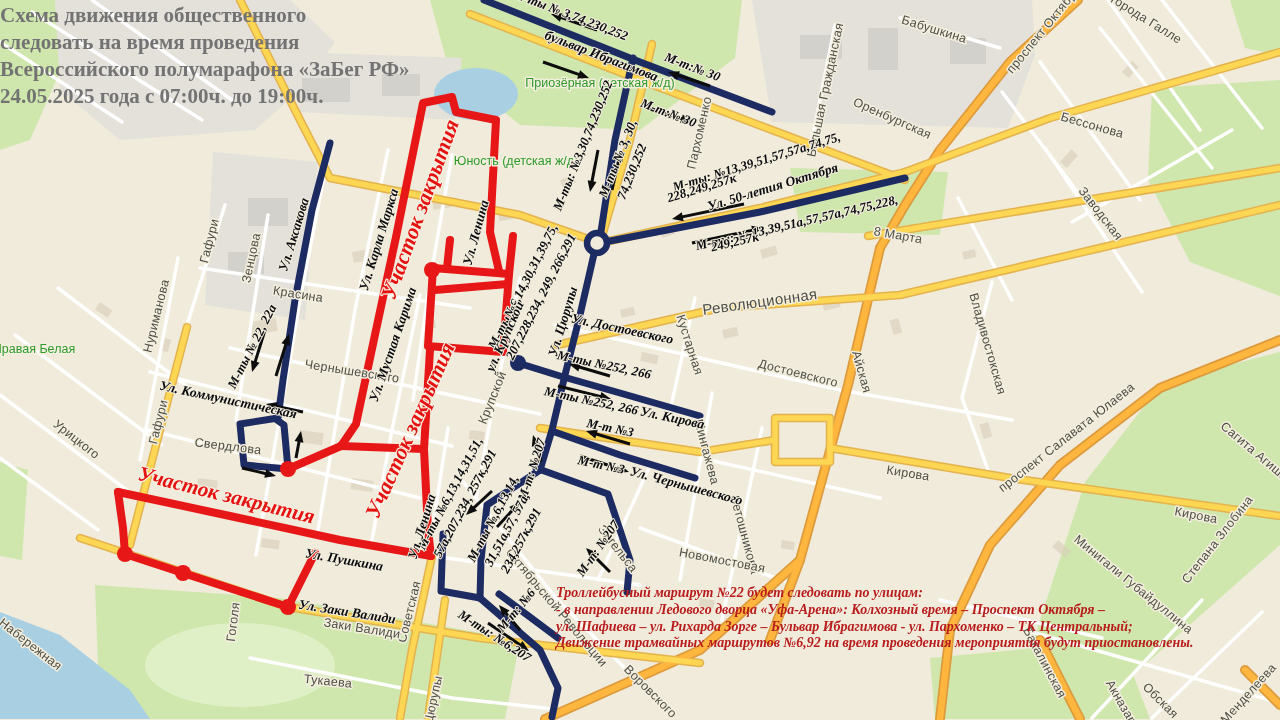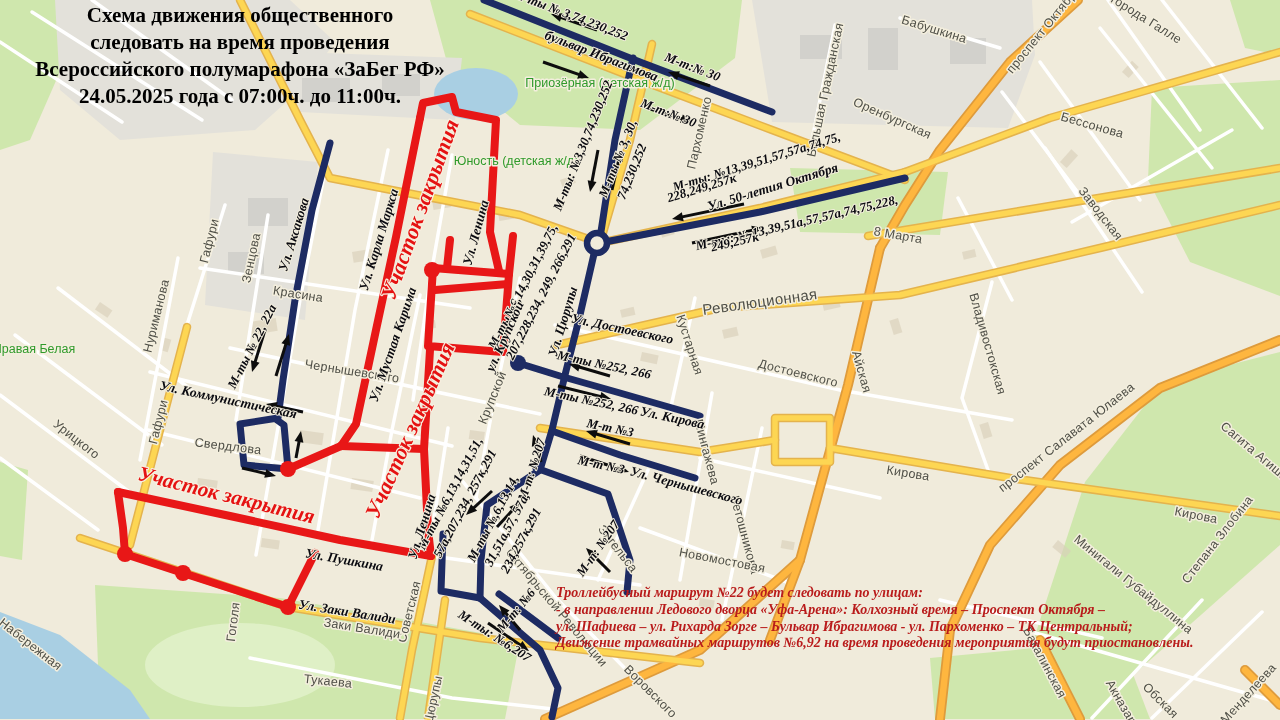--- a/index.html
+++ b/index.html
@@ -1,20 +1,20 @@
 <!DOCTYPE html>
 <html><head>
 <meta charset="utf-8">
 <style>
   html,body{margin:0;padding:0;background:#888;}
   #stage{position:relative;width:1280px;height:720px;overflow:hidden;background:#f0ebdb;
          font-family:"Liberation Sans",sans-serif;}
   #mapsvg{position:absolute;left:0;top:0;}
-  .title{position:absolute;left:0;top:2px;width:480px;text-align:center;
-         font:bold 21px/27px "Liberation Serif",serif;color:#000000;}
+  .title{position:absolute;left:0;top:2px;width:480px;text-align:left;
+         font:bold 21px/27px "Liberation Serif",serif;color:#737373;}
   .title div{white-space:nowrap;}
   .note{position:absolute;left:556px;top:585px;width:680px;
         font:italic bold 14px/16.8px "Liberation Serif",serif;color:#b91c1c;}
   .note div{white-space:nowrap;}
   
   text{text-anchor:middle;dominant-baseline:middle;}
   .t-st{font:12.5px "Liberation Sans",sans-serif;fill:#4f4f47;stroke:#f3eedd;stroke-width:3px;
         paint-order:stroke;stroke-linejoin:round;letter-spacing:.3px;}
   .t-stb{font-size:15px;}
   .t-rl{font:italic bold 13px "Liberation Serif",serif;fill:#0a0a10;stroke:#f2eddc;stroke-width:2px;
@@ -336,21 +336,21 @@
       <text x="0" y="0" class="t-cl" transform="translate(564 322) rotate(-73)">Ул. Цюрупы</text>
       <text x="0" y="0" class="t-cz" transform="translate(422 210) rotate(-70)" style="font-size:22px">Участок закрытия</text>
       <text x="0" y="0" class="t-cz" transform="translate(412 431) rotate(-66)" style="font-size:22px">Участок закрытия</text>
       <text x="0" y="0" class="t-cz" transform="translate(226 497) rotate(14)" style="font-size:21px">Участок закрытия</text>
     </svg>
 
   <div class="title">
     <div>Схема движения общественного</div>
     <div>следовать на время проведения</div>
     <div>Всероссийского полумарафона «ЗаБег РФ»</div>
-    <div>24.05.2025 года с 07:00ч. до 11:00ч.</div>
+    <div>24.05.2025 года с 07:00ч. до 19:00ч.</div>
   </div>
 
   <div class="note">
     <div>Троллейбусный маршрут №22 будет следовать по улицам:</div>
     <div>- в направлении Ледового дворца «Уфа-Арена»: Колхозный время – Проспект Октября –</div>
     <div>ул. Шафиева – ул. Рихарда Зорге – Бульвар Ибрагимова - ул. Пархоменко – ТК Центральный;</div>
     <div>Движение трамвайных маршрутов №6,92 на время проведения мероприятия будут приостановлены.</div>
   </div>
 </div>
 

